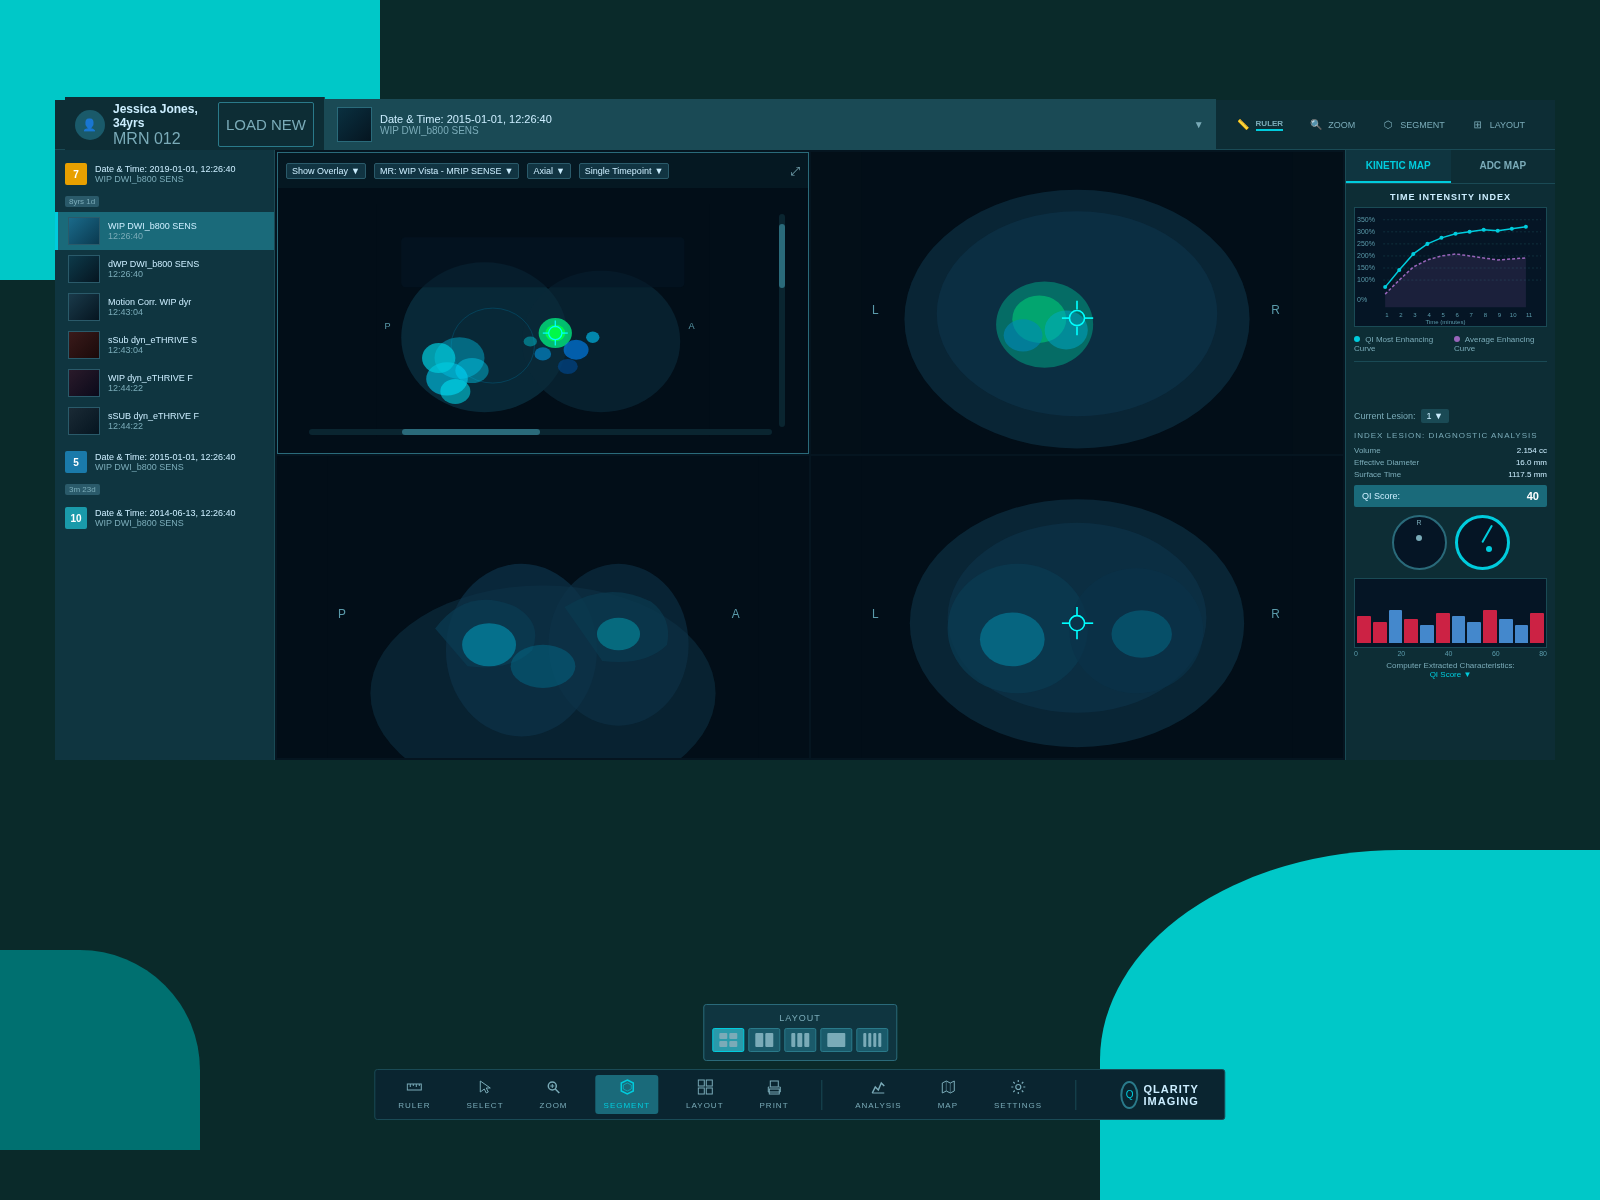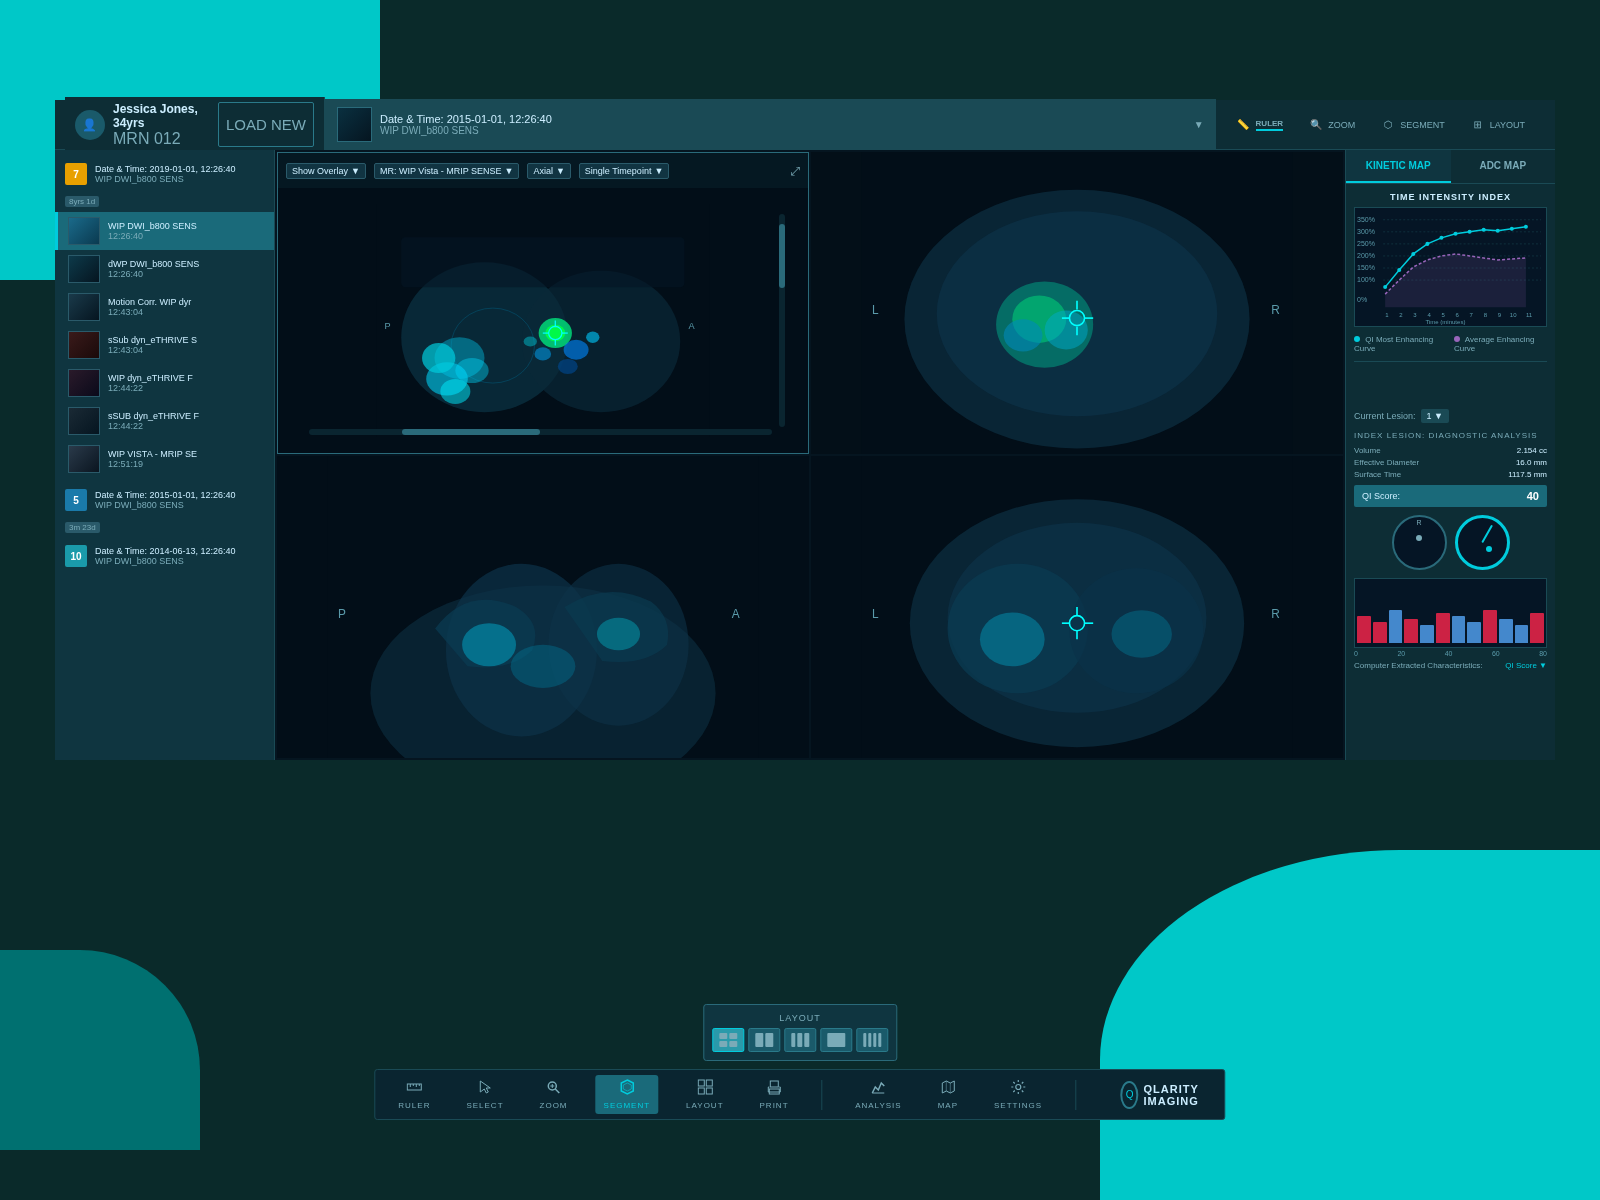--- a/index.html
+++ b/index.html
@@ -420,20 +420,21 @@
       border-radius: 1px 1px 0 0;
     }
 
     .computer-extracted-label {
       color: #7aabb8;
       font-size: 8px;
       margin-top: 4px;
       display: flex;
       align-items: center;
       justify-content: space-between;
+      flex-direction: column;
     }
 
     
     .bottom-toolbar {
       position: absolute;
       bottom: 80px;
       left: 50%;
       transform: translateX(-50%);
       z-index: 20;
       display: flex;
@@ -649,27 +650,20 @@
         </div>
 
         <div class="series-item">
           <div class="series-thumb-small" style="background: linear-gradient(135deg, #1a2a35, #051520);"></div>
           <div class="series-item-info">
             <div class="series-item-name">sSUB dyn_eTHRIVE F</div>
             <div class="series-item-time">12:44:22</div>
           </div>
         </div>
 
-        <div class="series-item">
-          <div class="series-thumb-small" style="background: linear-gradient(135deg, #2a3a4a, #0a1520);"></div>
-          <div class="series-item-info">
-            <div class="series-item-name">WIP VISTA - MRIP SE</div>
-            <div class="series-item-time">12:51:19</div>
-          </div>
-        </div>
       </div>
 
       <div class="series-group">
         <div class="series-group-header">
           <div class="folder-badge blue">5</div>
           <div class="group-info">
             <div class="group-date">Date &amp; Time: 2015-01-01, 12:26:40</div>
             <div class="group-name">WIP DWI_b800 SENS</div>
           </div>
         </div>

